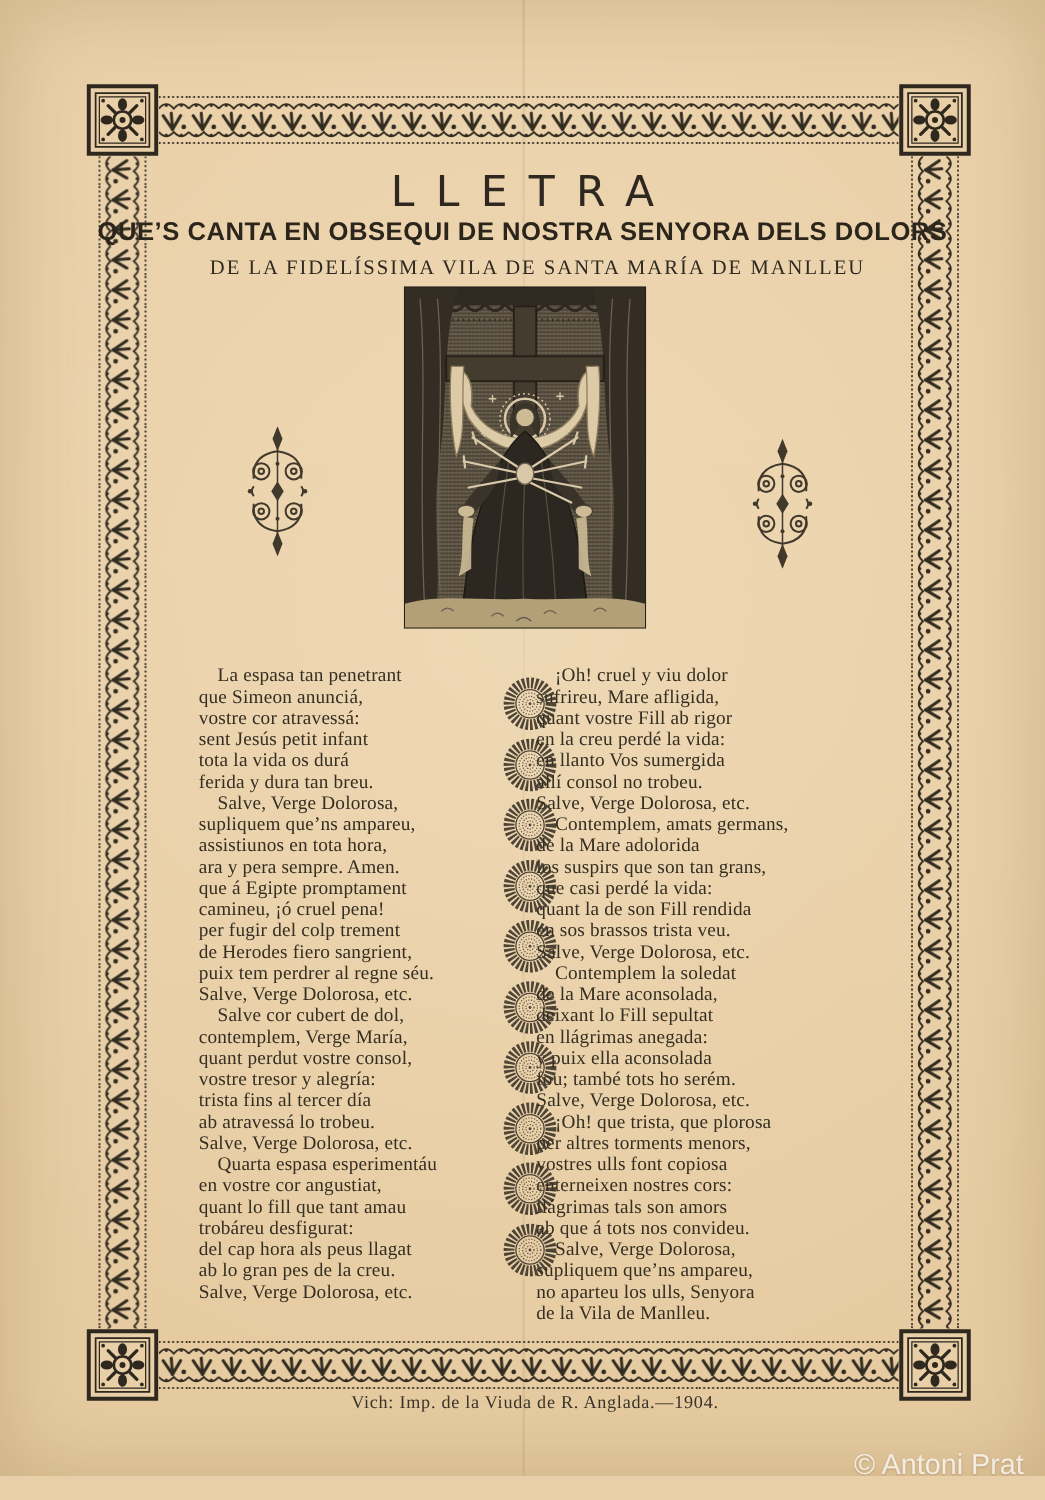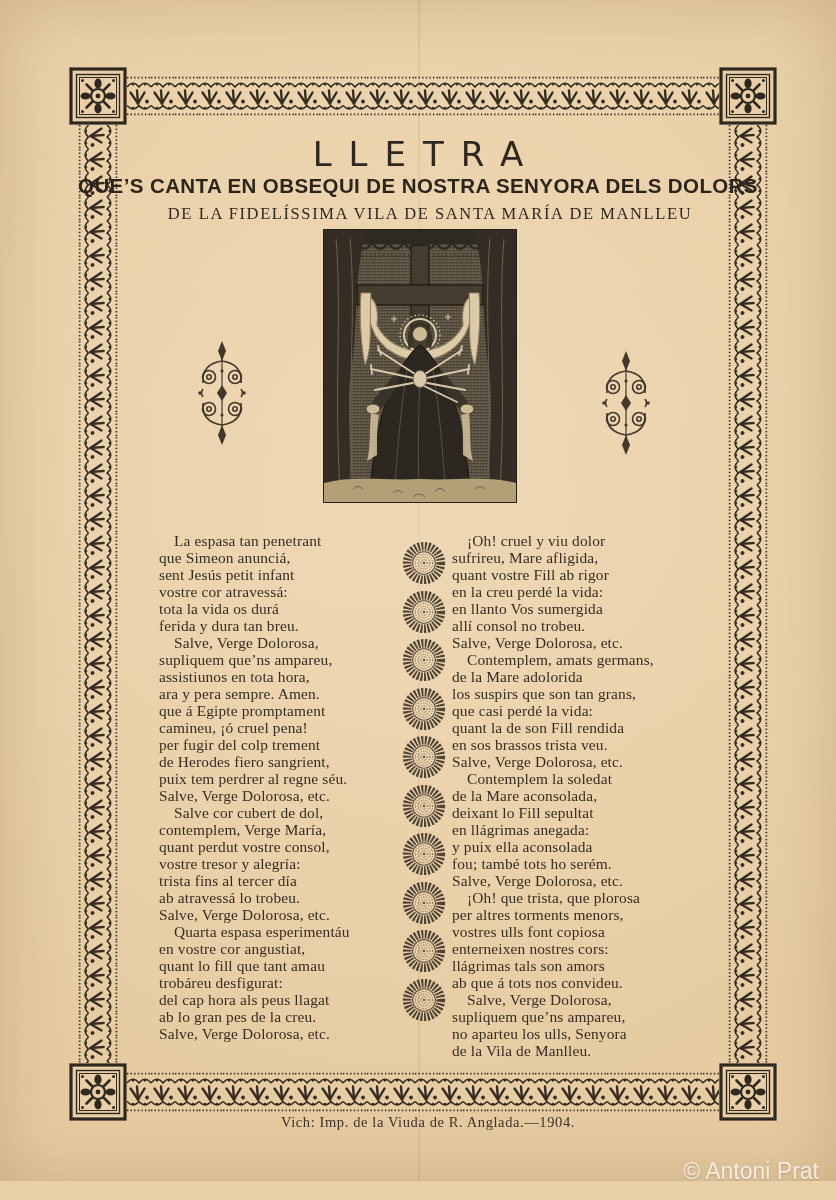--- a/index.html
+++ b/index.html
@@ -39,21 +39,21 @@
     position:absolute;left:0;top:204px;width:100%;text-align:center;
     font-family:"Liberation Serif",serif;font-size:16.5px;letter-spacing:1.6px;color:#2f2920;padding-left:12px;
   }
   
   .engraving{position:absolute;left:323px;top:229px;width:194px;height:274px;}
   .fleuron{position:absolute;width:56px;height:104px;opacity:.92;}
   .fl-left{left:194px;top:341px;} .fl-right{left:598px;top:351px;}
   
   .col{position:absolute;top:532px;width:268px;font-size:15.4px;line-height:17px;
     letter-spacing:.15px;color:#352e22;}
-  .col-left{left:159px;} .col-right{left:452px;}
+  .col-left{left:159px;} .col-right{left:429px;}
   .vline{white-space:nowrap;}
   .vline.ind{padding-left:15px;}
   .vline.it{}
   .rosettes{position:absolute;left:401px;top:540px;display:flex;flex-direction:column;gap:2.5px;}
   .rosette{width:46px;height:46px;opacity:.88;}
   
   .imprint{position:absolute;left:0;top:1114px;width:100%;text-align:center;
     font-size:14.5px;letter-spacing:.6px;color:#3a332a;padding-left:10px;}
   .watermark{position:absolute;right:17px;top:1158px;
     font-family:"Liberation Sans",sans-serif;font-size:23px;
@@ -272,22 +272,22 @@
   <svg class="fleuron fl-left" viewBox="0 0 56 104">
       <use href="#sym-fleuron"></use>
     </svg>
   <svg class="fleuron fl-right" viewBox="0 0 56 104">
       <use href="#sym-fleuron"></use>
     </svg>
 
   <div class="col col-left">
       <div class="vline ind">La espasa tan penetrant</div>
       <div class="vline">que Simeon anunciá,</div>
+      <div class="vline">vostre cor atravessá:</div>
       <div class="vline">sent Jesús petit infant</div>
-      <div class="vline">vostre cor atravessá:</div>
       <div class="vline">tota la vida os durá</div>
       <div class="vline">ferida y dura tan breu.</div>
       <div class="vline it ind">Salve, Verge Dolorosa,</div>
       <div class="vline it">supliquem que’ns ampareu,</div>
       <div class="vline it">assistiunos en tota hora,</div>
       <div class="vline it">ara y pera sempre. Amen.</div>
       <div class="vline">que á Egipte promptament</div>
       <div class="vline">camineu, ¡ó cruel pena!</div>
       <div class="vline">per fugir del colp trement</div>
       <div class="vline">de Herodes fiero sangrient,</div>

